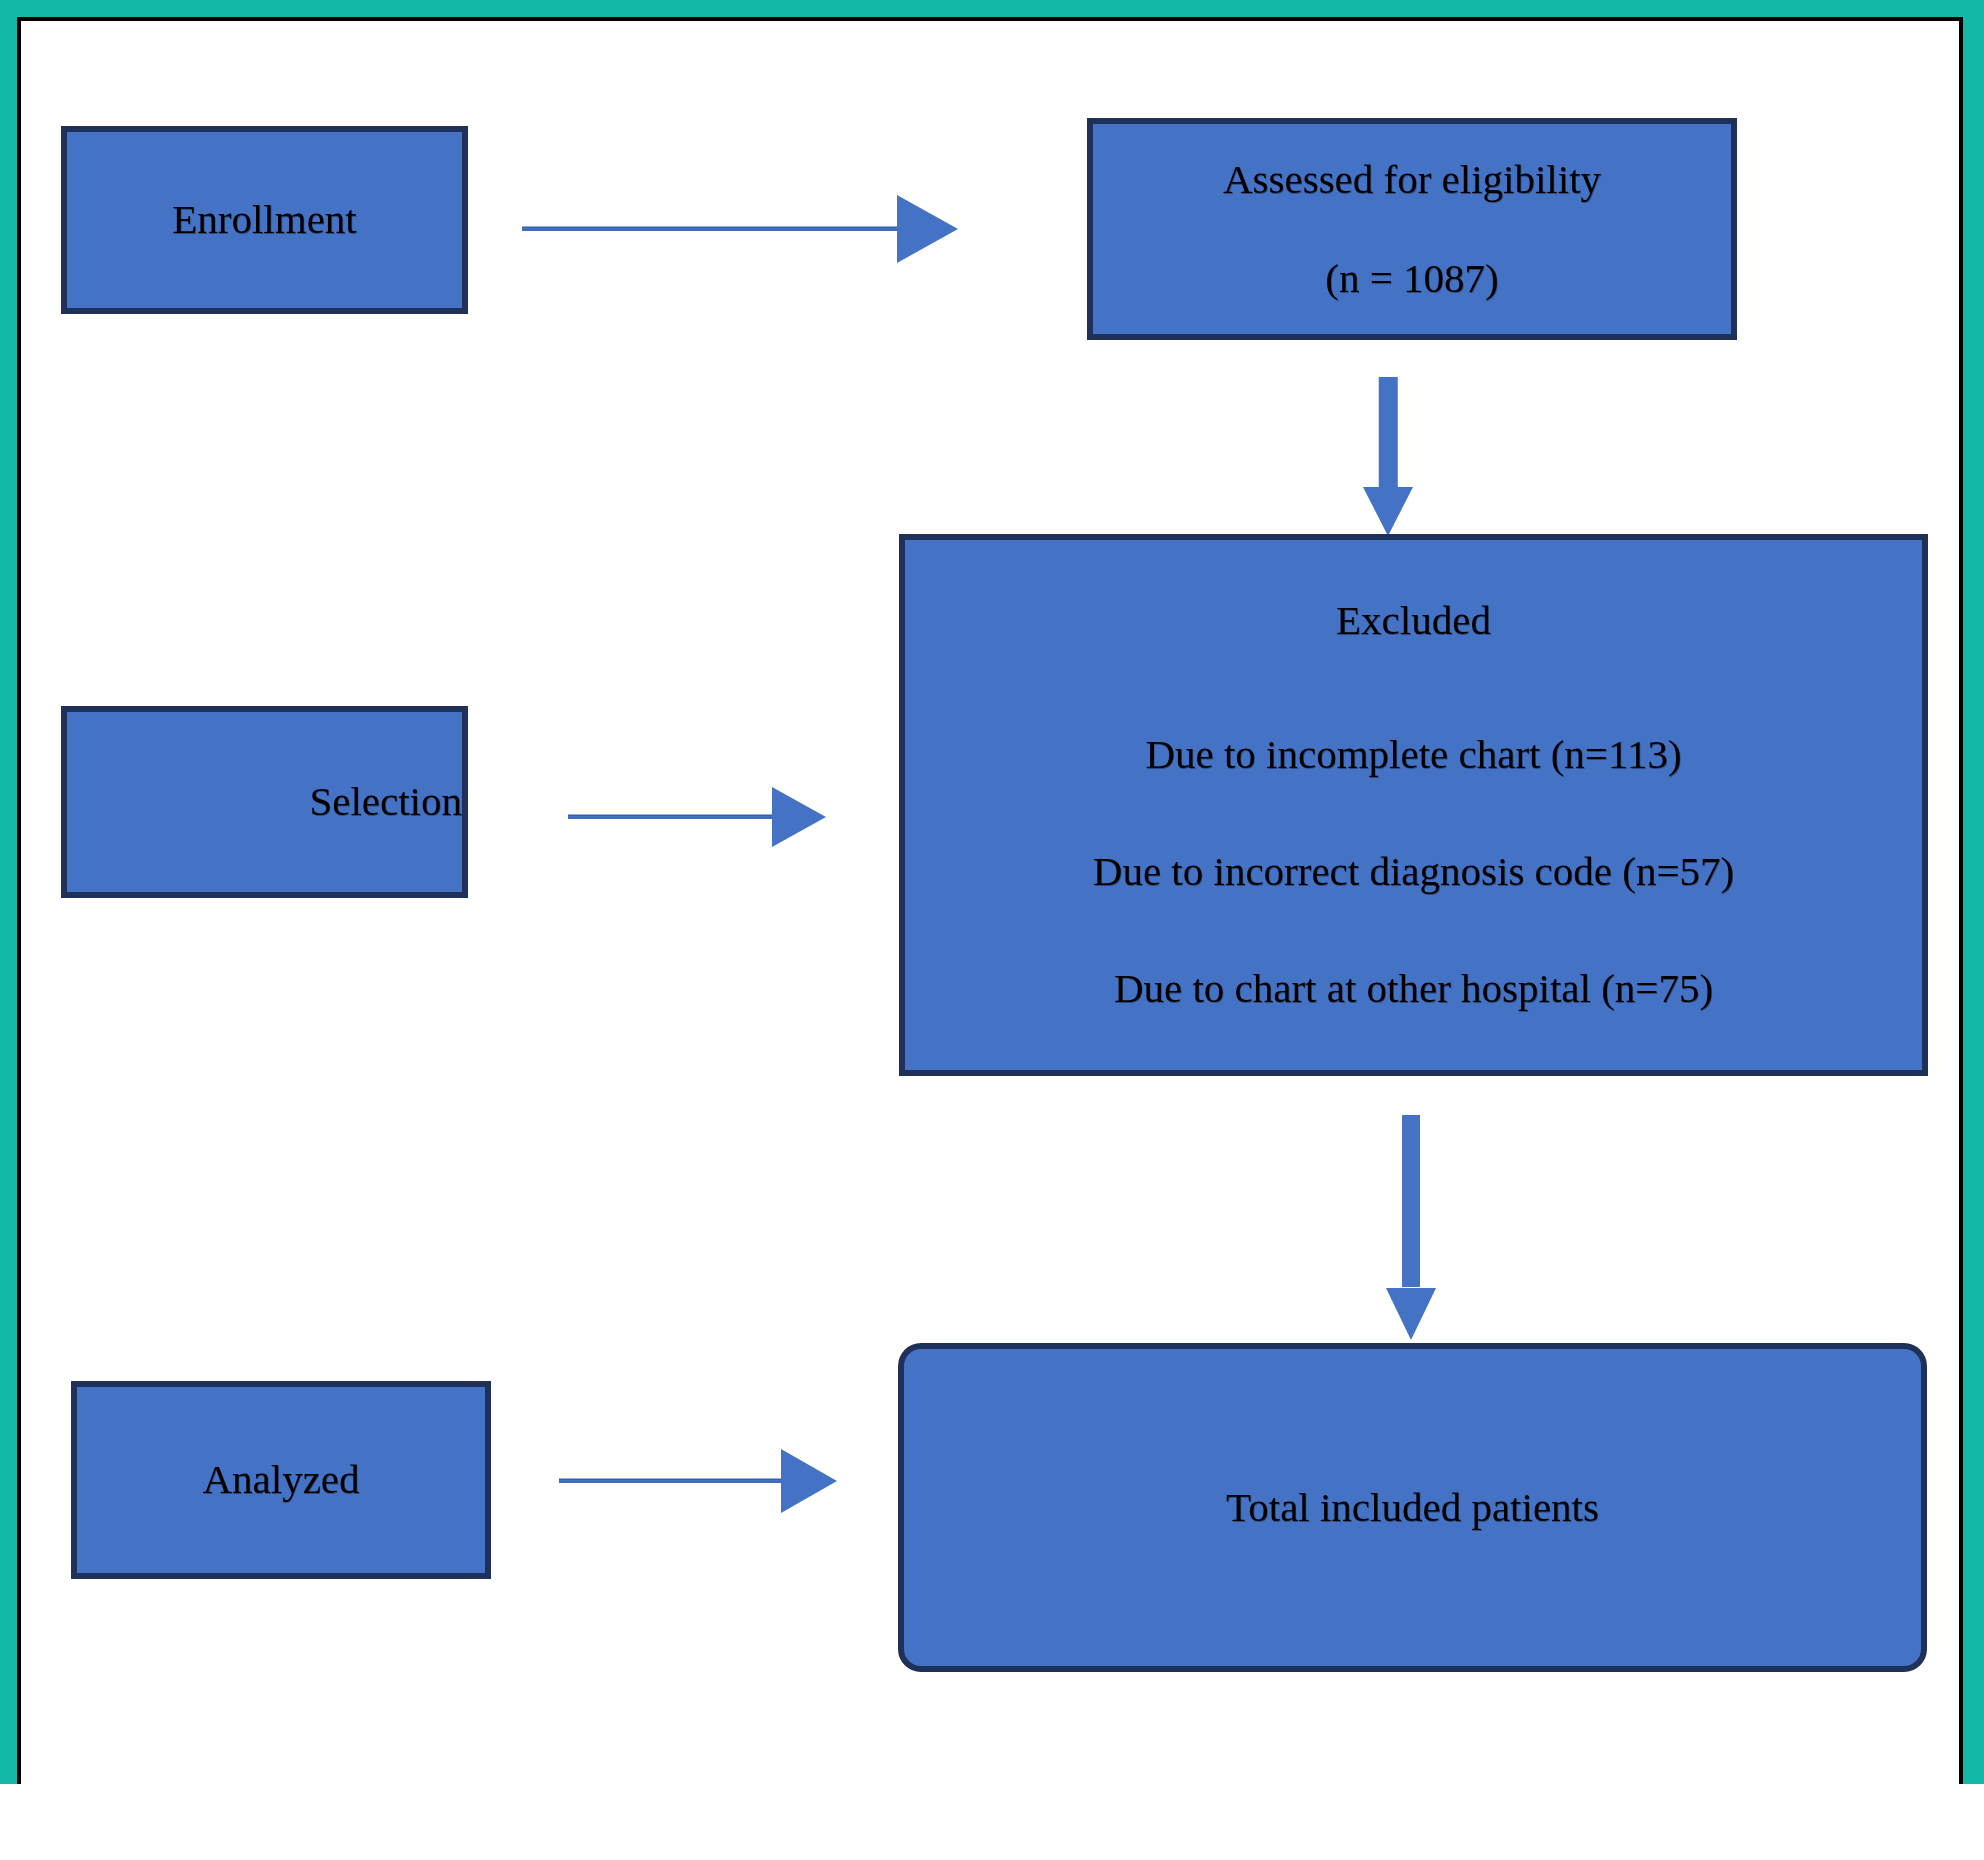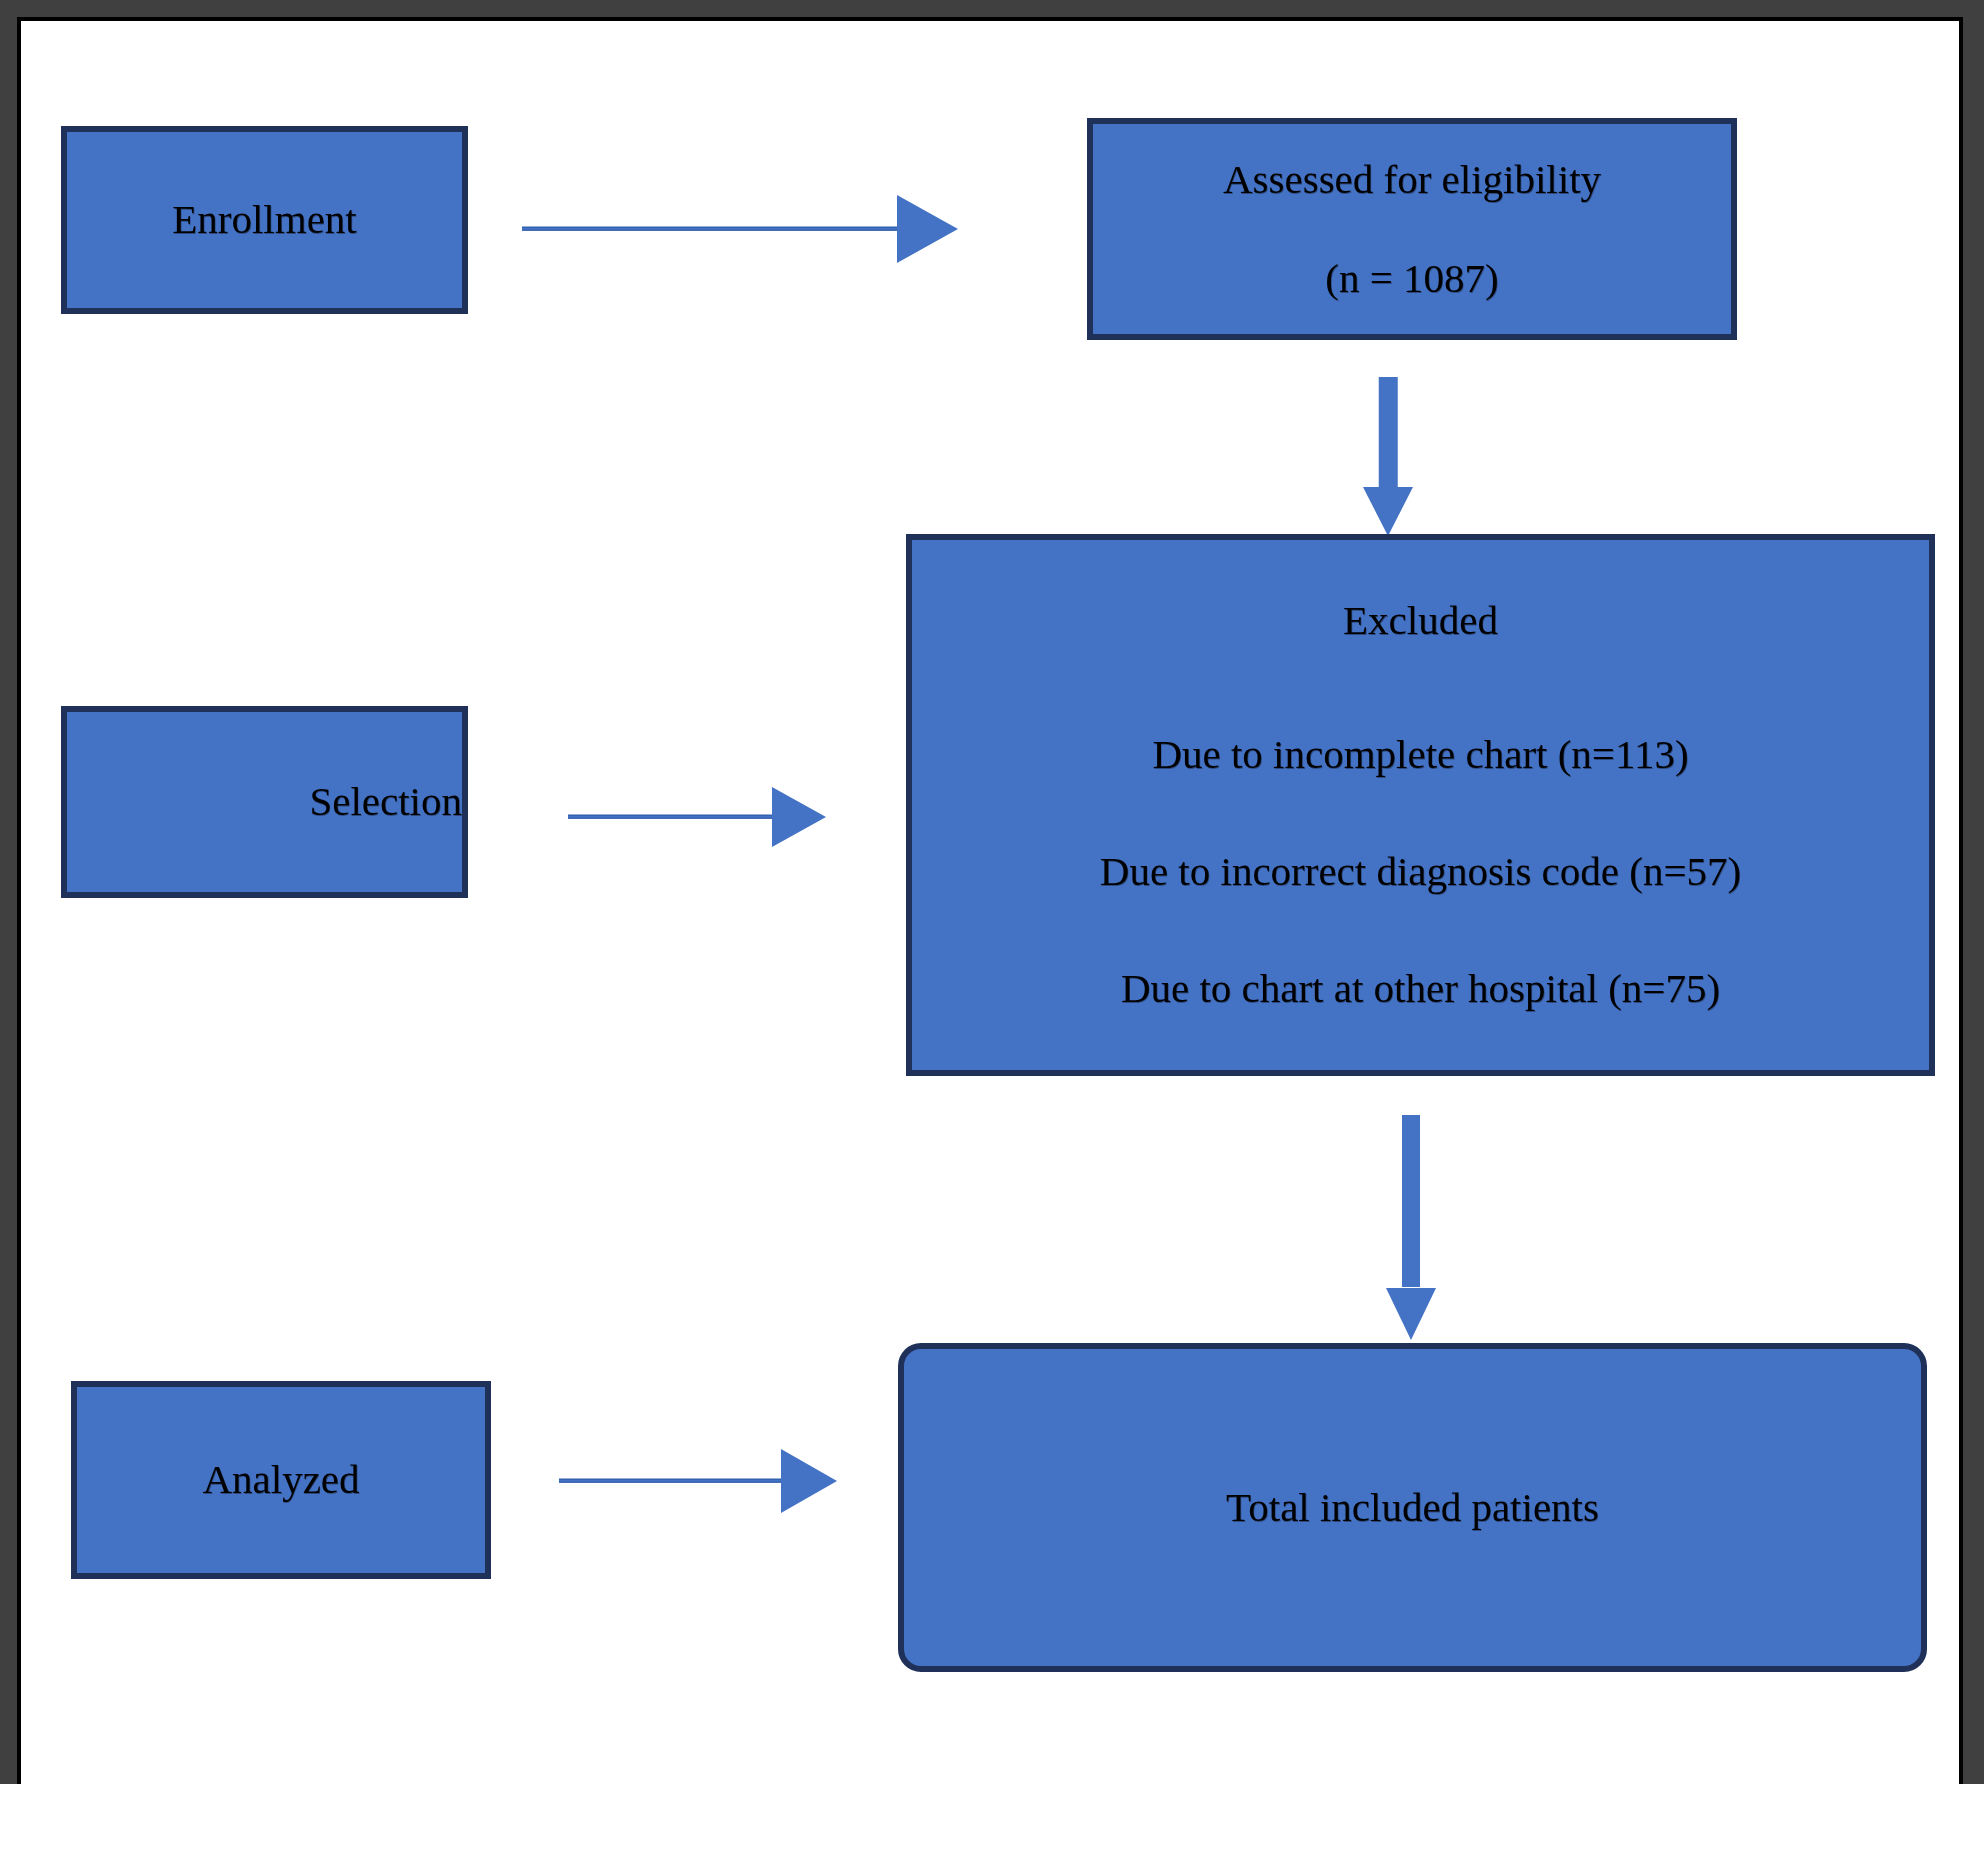--- a/index.html
+++ b/index.html
@@ -10,21 +10,21 @@
   }
   body {
     font-family: "Liberation Serif", "DejaVu Serif", serif;
   }
 
   
   .figure-canvas {
     position: relative;
     width: 1985px;
     height: 1784px;
-    background: #404040;
+    background: #14b8a6;
     overflow: hidden;
   }
 
   
   .outer-frame {
     position: absolute;
     left: 16.5px;
     top: 16.5px;
     width: 1946px;
     height: 1819px;
@@ -63,21 +63,21 @@
   
   .content-box {
     font-size: 41px;
     gap: 39px;
   }
 
   
   #box-enrollment  { left: 61px;   top: 126px;  width: 407px;  height: 188px; }
   #box-assessed    { left: 1087px; top: 118px;  width: 650px;  height: 222px; }
   #box-selection   { left: 61px;   top: 706px; width: 407px;  height: 192px; text-align: right; }
-  #box-excluded    { left: 899px; top: 534px;  width: 1029px; height: 542px; margin-left: 7px; }
+  #box-excluded    { left: 899px; top: 534px;  width: 1029px; height: 542px; }
   #box-analyzed    { left: 71px;  top: 1381px; width: 420px;  height: 198px; }
   #box-total       { left: 898px; top: 1343px; width: 1029px; height: 329px; border-radius: 23px; }
 
   
   #box-excluded .line { padding: 9.3px 0; }
   #box-excluded .line.title { padding-bottom: 26.4px; }
 
   
   #box-assessed .line + .line,
   #box-total .line + .line { }

